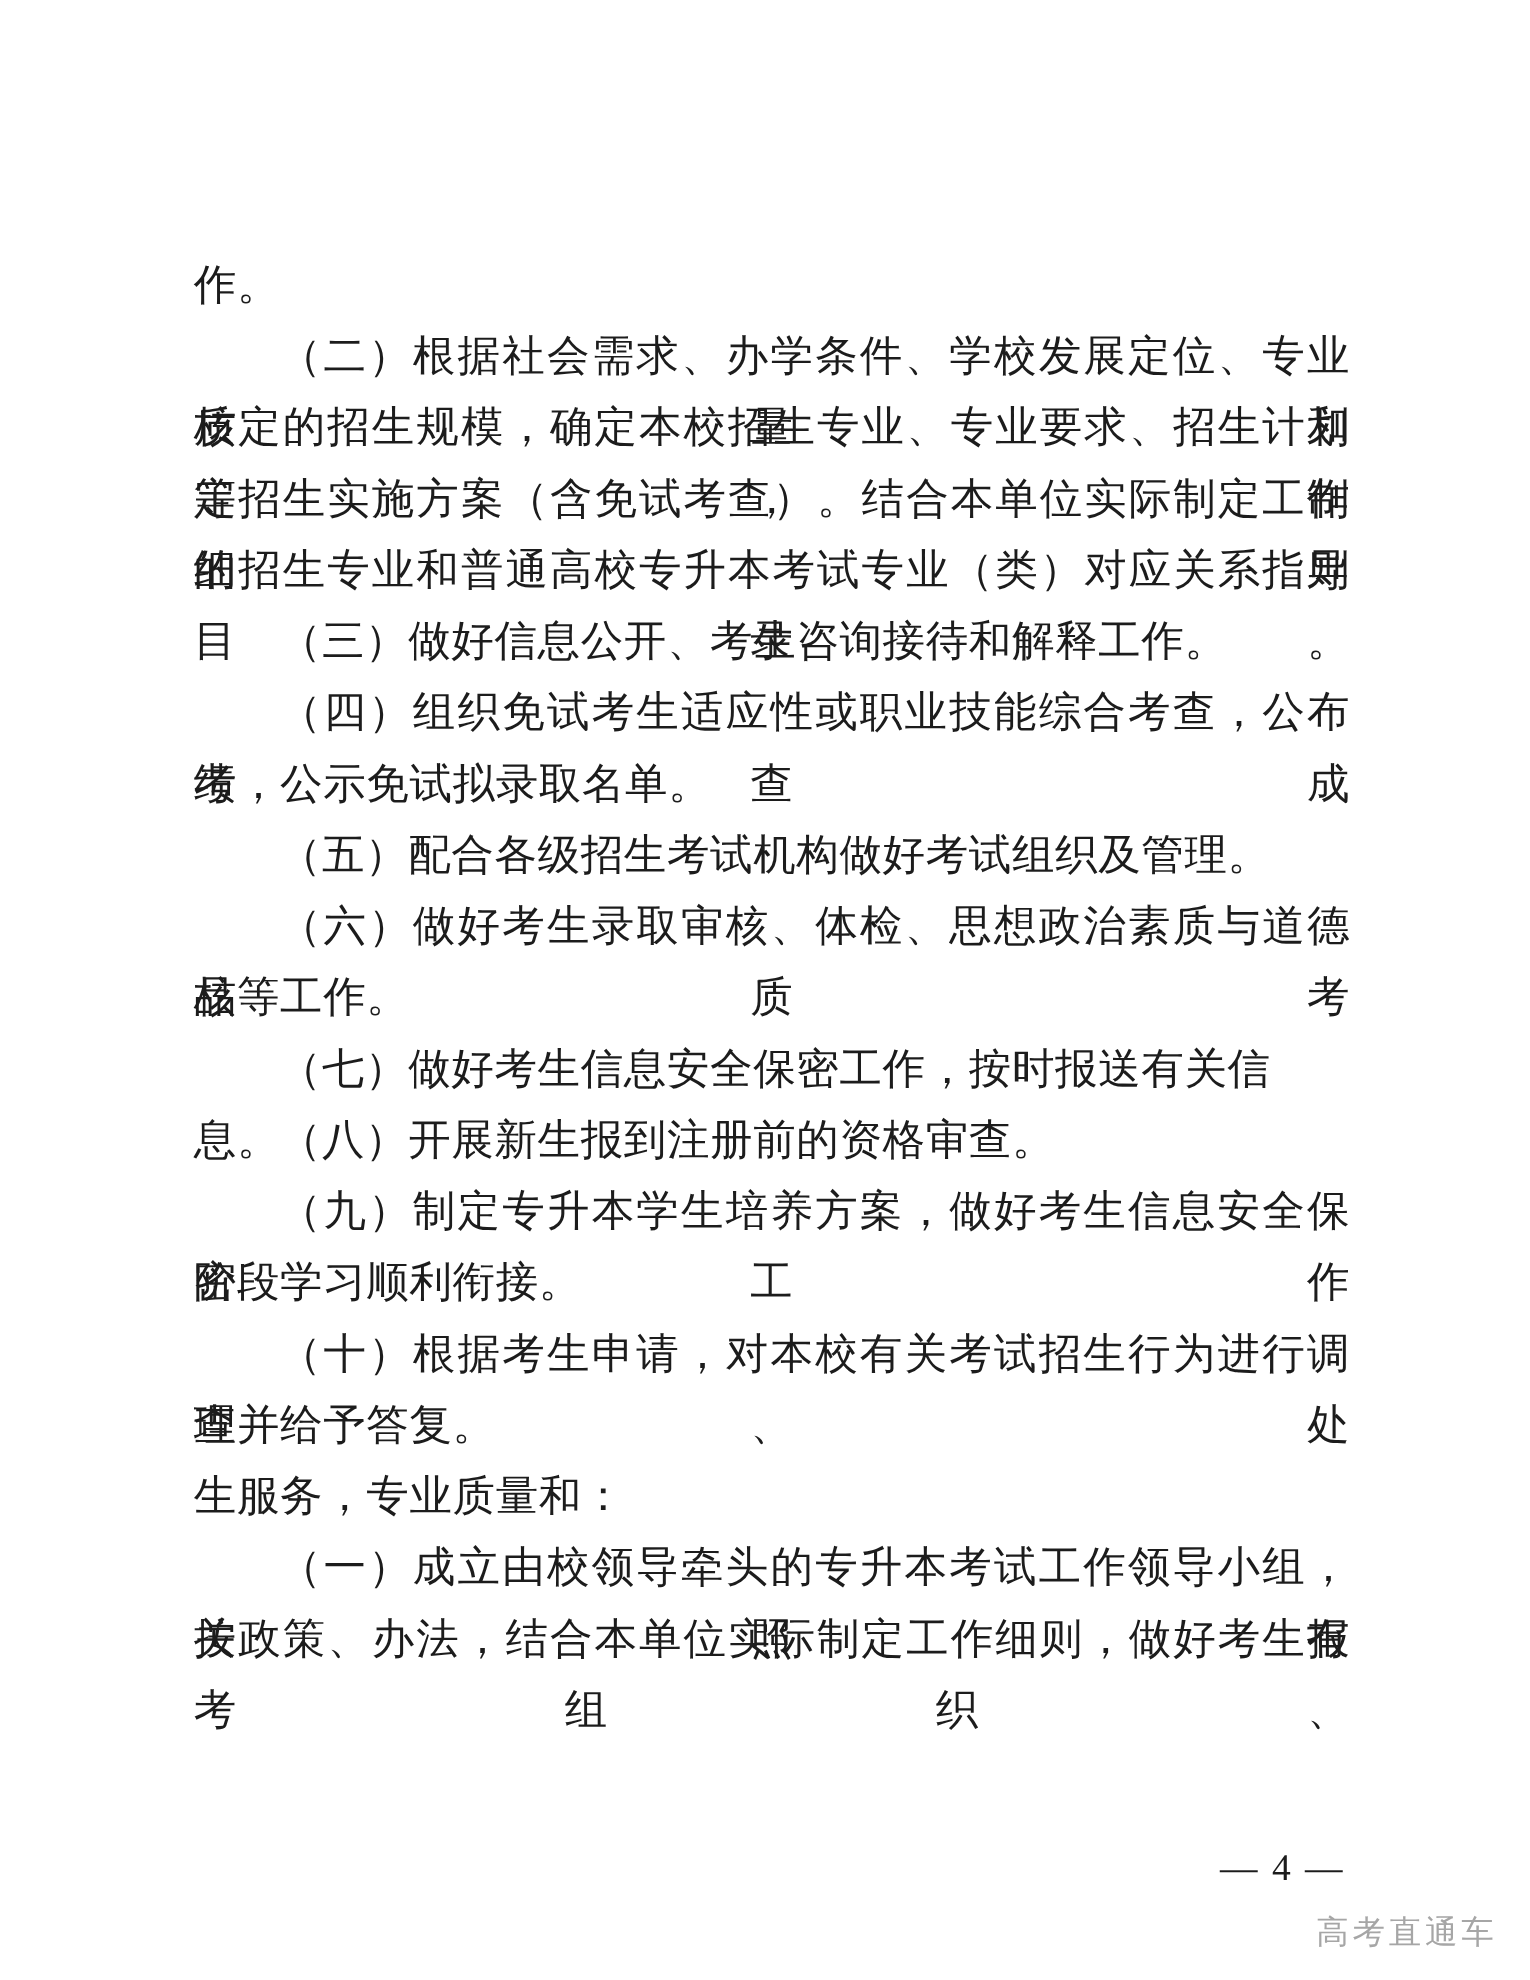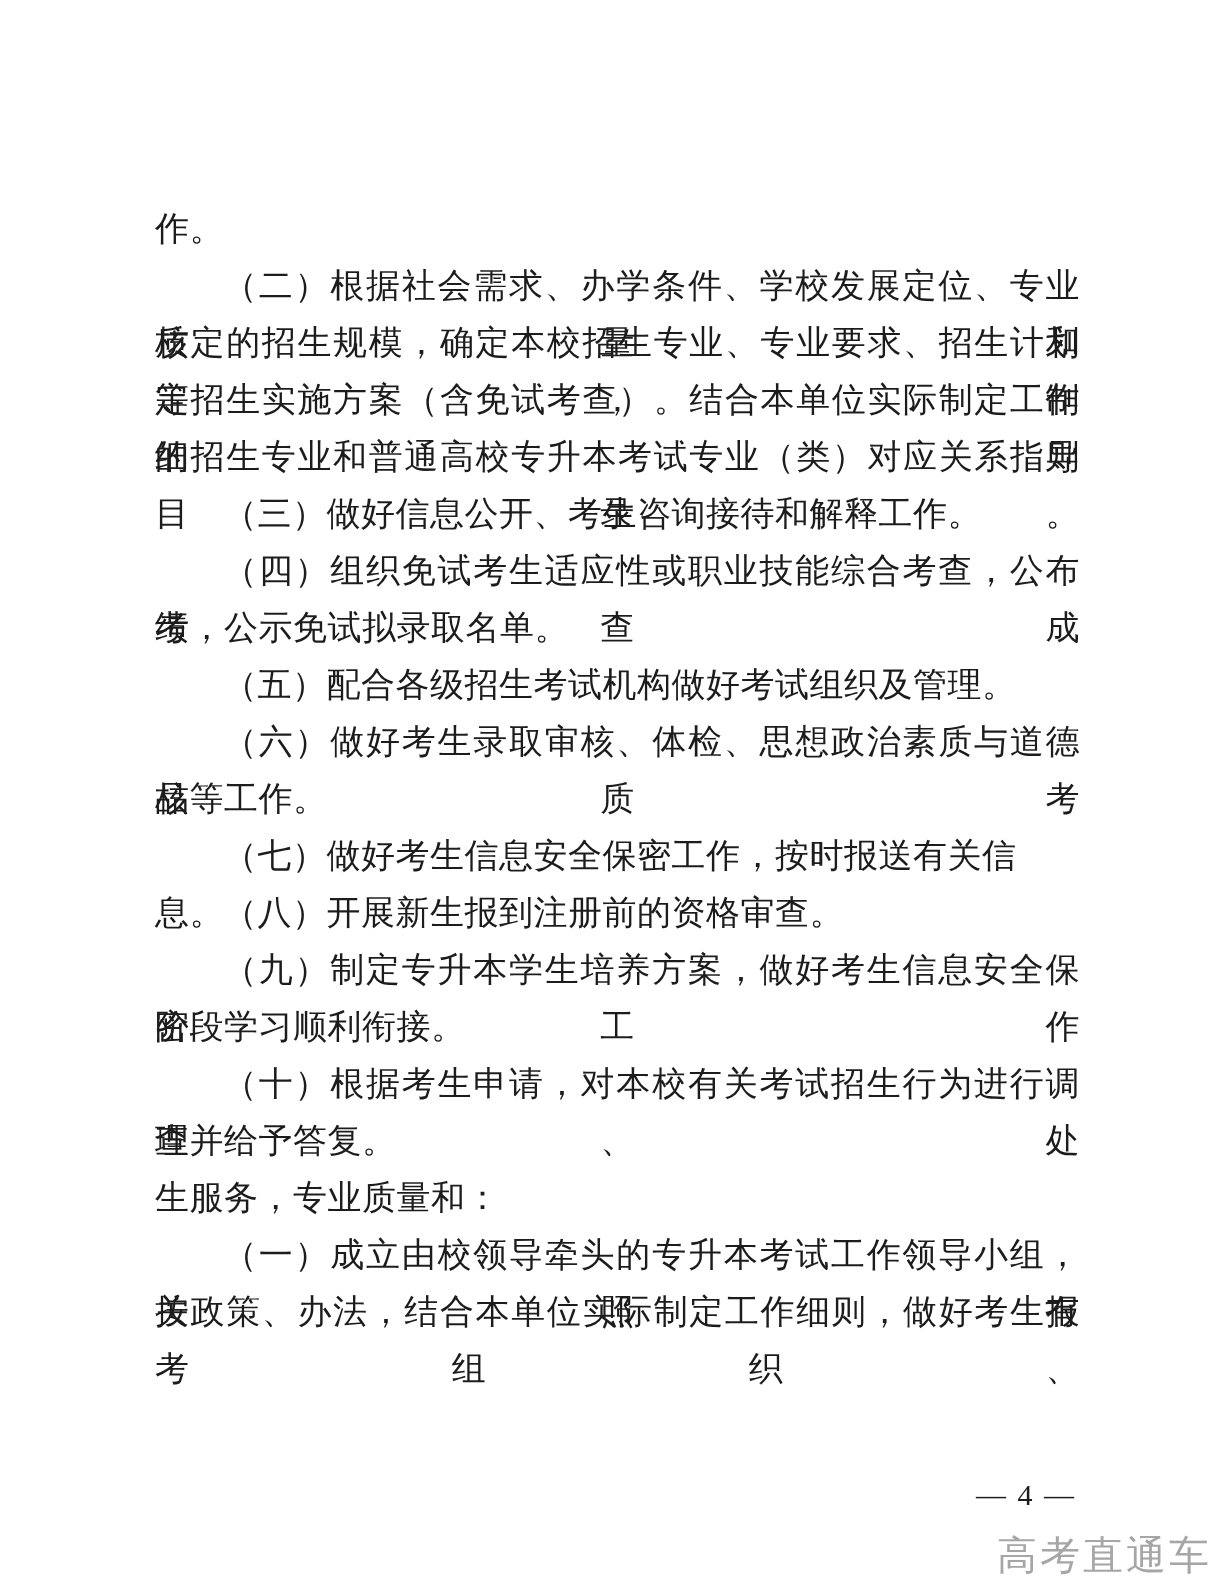--- a/index.html
+++ b/index.html
@@ -41,22 +41,22 @@
     position: absolute;
     top: 1478px;
     right: 148px;
     font-size: 30px;
     color: #1c1c1c;
     letter-spacing: 2px;
   }
   .watermark {
     position: absolute;
     top: 1528px;
-    right: 12px;
-    font-size: 40px;
+    right: 26px;
+    font-size: 26px;
     color: #a6a6a6;
     letter-spacing: 3px;
   }
 </style>
 </head>
 <body>
 
 <div class="page">
   <div class="doc-text">
       <div class="line"><span class="run">作。</span></div>

